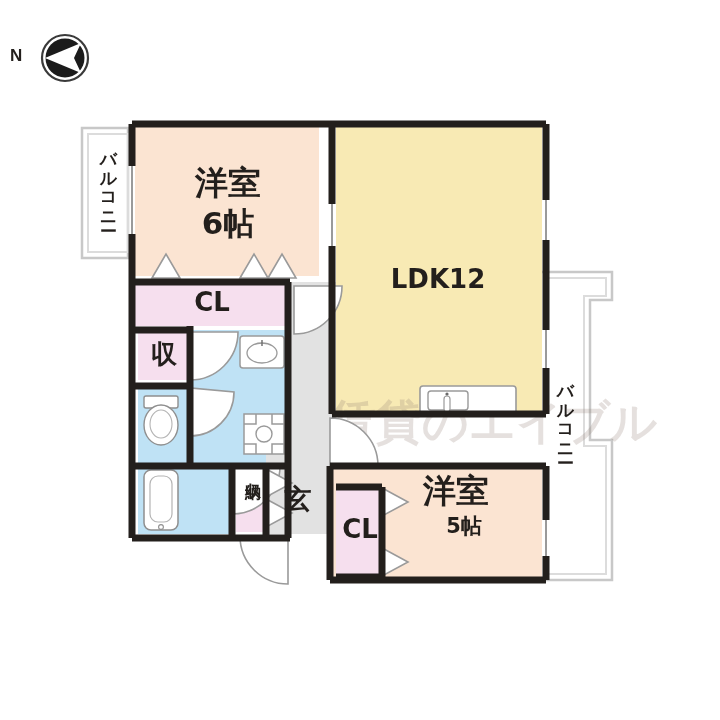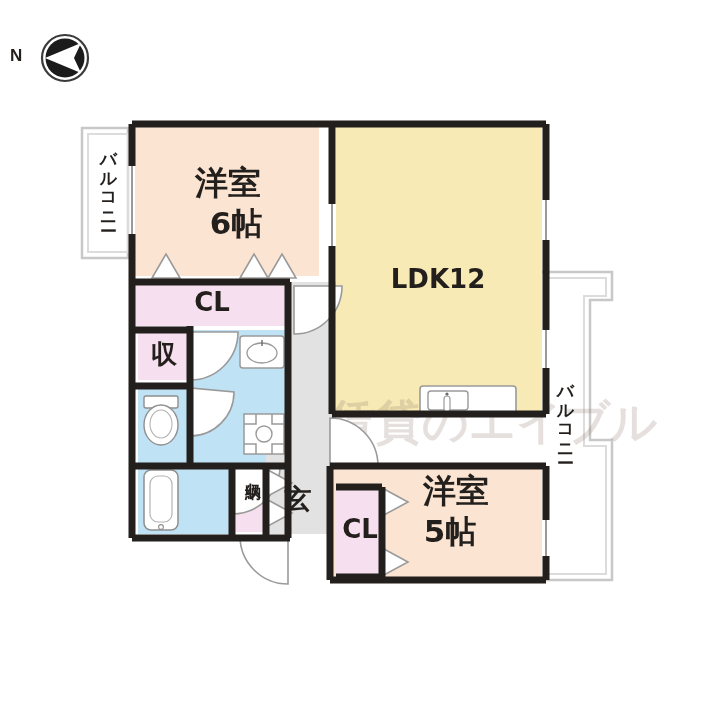--- a/index.html
+++ b/index.html
@@ -212,26 +212,26 @@
     <path d="M132,166 L132,234"></path>
     <path d="M332,204 L332,246"></path>
     <path d="M546,200 L546,240"></path>
     <path d="M546,330 L546,368"></path>
     <path d="M546,520 L546,556"></path>
   </g>
 
 </svg>
 
 <div class="label" style="left:182px; top:166px; width:92px; font-size:33px;">洋室</div>
-<div class="label" style="left:190px; top:208px; width:92px; font-size:31px;">6帖</div>
+<div class="label" style="left:182px; top:208px; width:92px; font-size:31px;">6帖</div>
 
 <div class="label" style="left:368px; top:266px; width:140px; font-size:26px; letter-spacing:0px;">LDK12</div>
 
 <div class="label" style="left:410px; top:474px; width:92px; font-size:33px;">洋室</div>
-<div class="label" style="left:404px; top:516px; width:92px; font-size:31px;">5帖</div>
+<div class="label" style="left:418px; top:516px; width:92px; font-size:21px;">5帖</div>
 
 <div class="label" style="left:180px; top:289px; width:64px; font-size:26px;">CL</div>
 <div class="label" style="left:337px; top:516px; width:46px; font-size:26px;">CL</div>
 <div class="label" style="left:143px; top:341px; width:42px; font-size:26px;">収</div>
 <div class="label vlabel" style="left:241px; top:470px; width:20px; font-size:16px;">収納</div>
 
 <div class="label" style="left:278px; top:485px; width:40px; font-size:27px;">玄</div>
 
 <div class="label vlabel" style="left:97px; top:140px; width:20px; font-size:17px;">バルコニー</div>
 <div class="label vlabel" style="left:554px; top:372px; width:20px; font-size:17px;">バルコニー</div>

